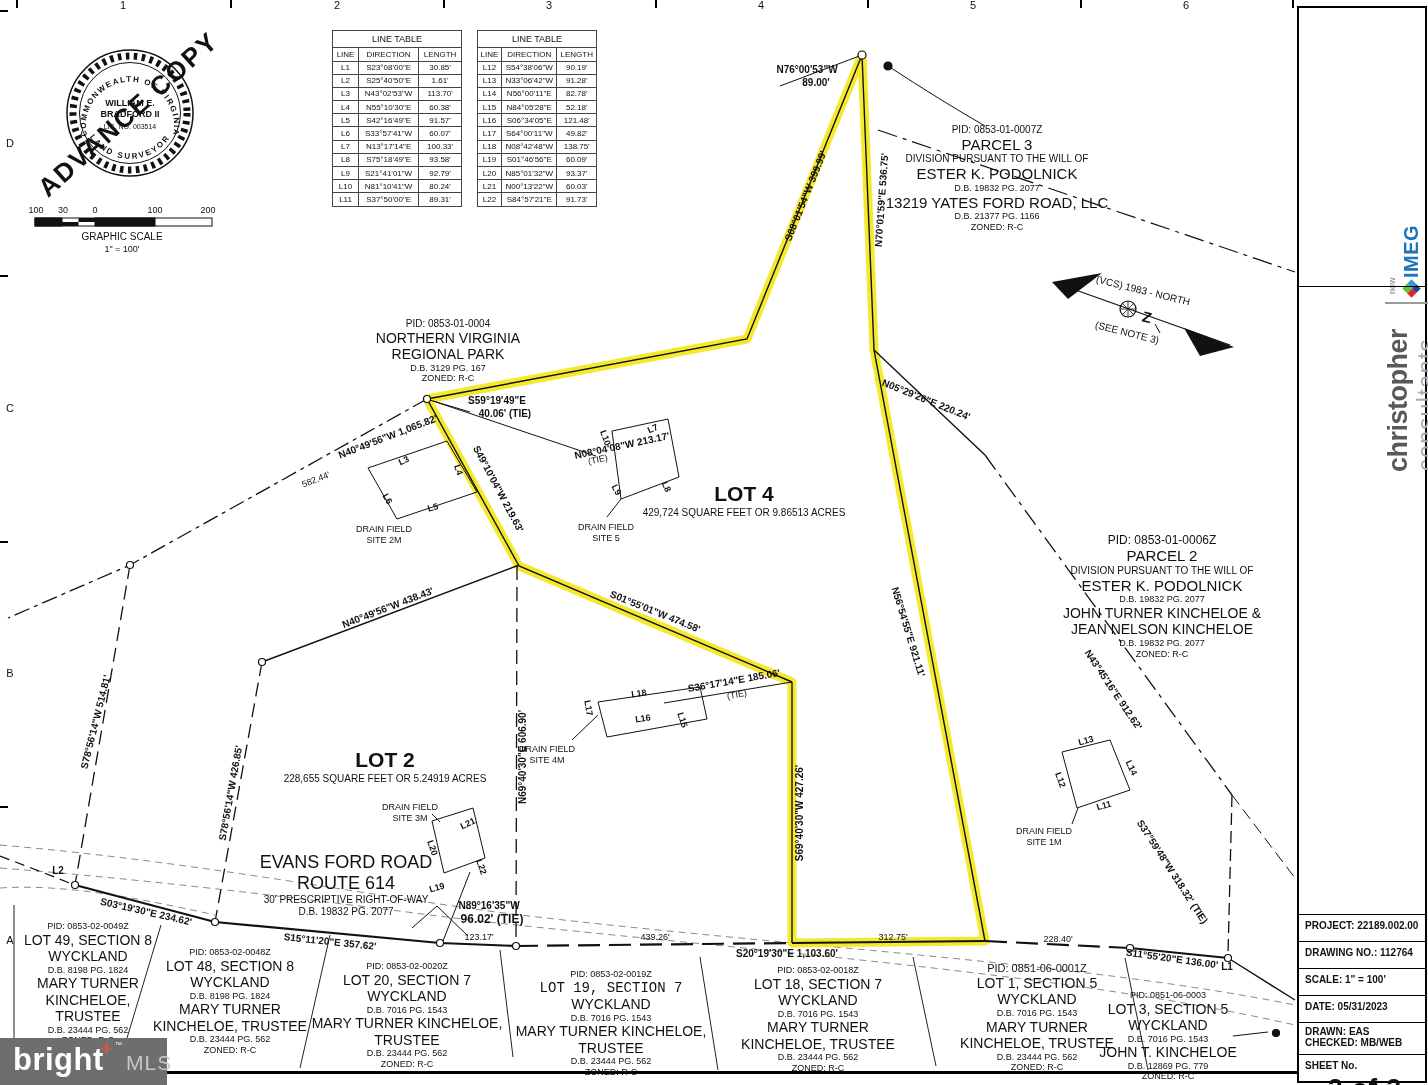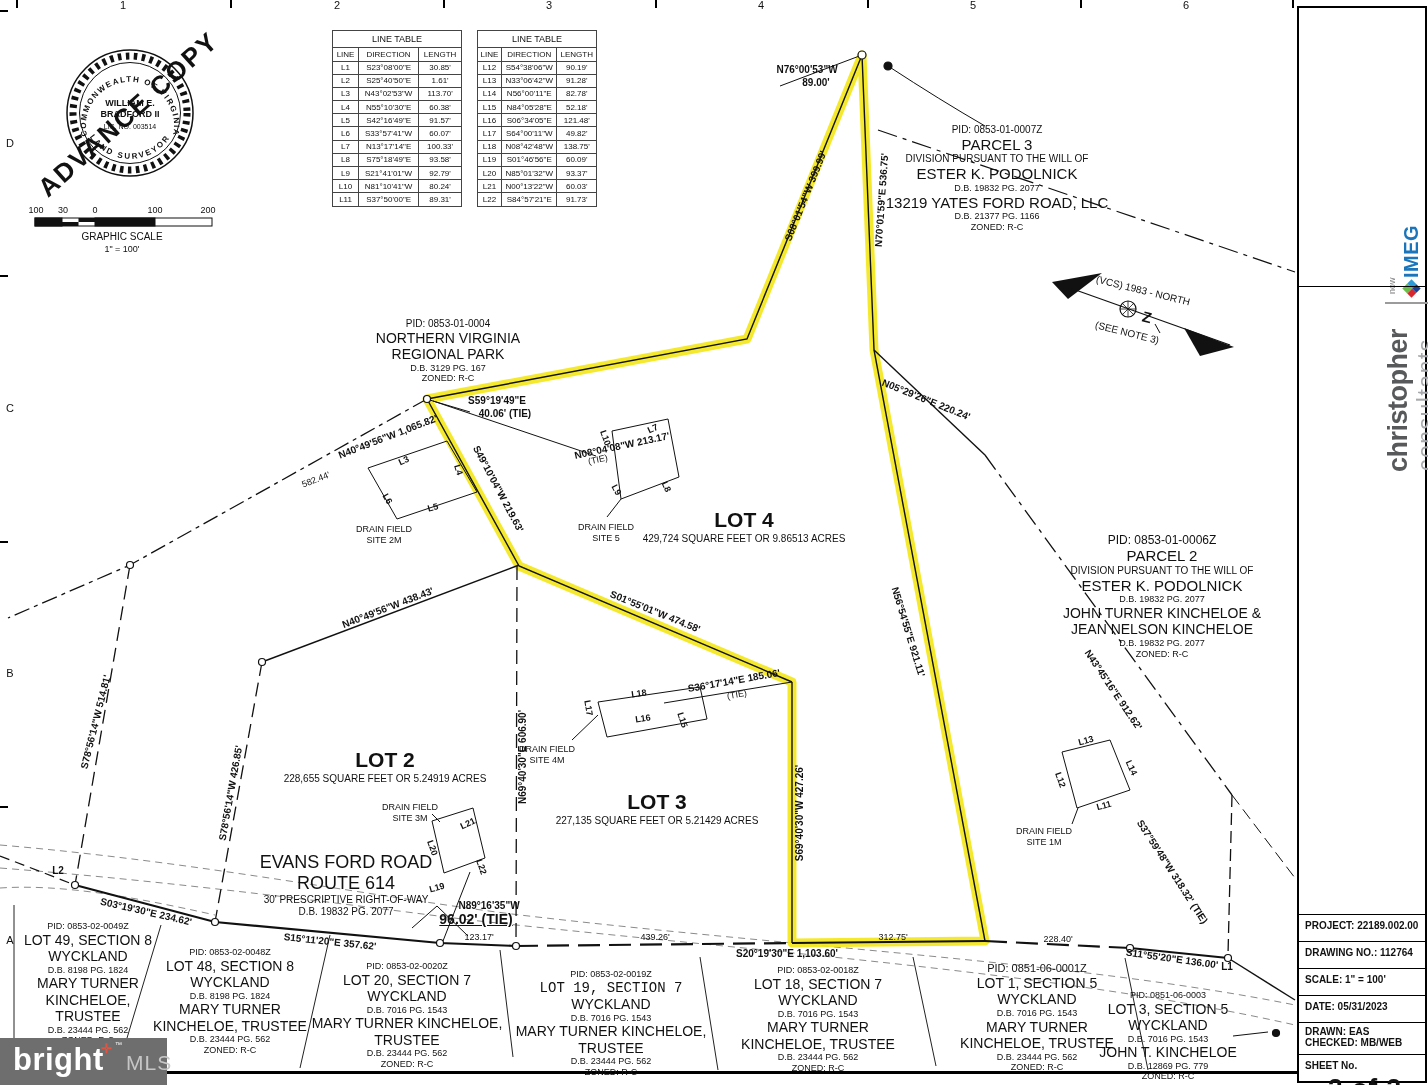--- a/index.html
+++ b/index.html
@@ -190,21 +190,21 @@
     <div class="lbl b" style="left: 330px; top: 942px; font-size: 10px; transform: translate(-50%, -50%) rotate(6deg);">S15°11'20"E  357.62'</div>
     <div class="lbl" style="left: 479px; top: 937px; font-size: 9px; transform: translate(-50%, -50%) rotate(0deg);">123.17'</div>
     <div class="lbl" style="left: 655px; top: 937px; font-size: 9px; transform: translate(-50%, -50%) rotate(0deg);">439.26'</div>
     <div class="lbl" style="left: 893px; top: 937px; font-size: 9px; transform: translate(-50%, -50%) rotate(0deg);">312.75'</div>
     <div class="lbl" style="left: 1058px; top: 939px; font-size: 9px; transform: translate(-50%, -50%) rotate(0deg);">228.40'</div>
     <div class="lbl b" style="left: 787px; top: 954px; font-size: 10px; transform: translate(-50%, -50%) rotate(0deg);">S20°19'30"E  1,103.60'</div>
     <div class="lbl b" style="left: 1172px; top: 959px; font-size: 10px; transform: translate(-50%, -50%) rotate(8deg);">S11°55'20"E  136.00'</div>
     <div class="lbl b" style="left: 1227px; top: 967px; font-size: 10px; transform: translate(-50%, -50%) rotate(0deg);">L1</div>
     <div class="lbl b" style="left: 58px; top: 871px; font-size: 10px; transform: translate(-50%, -50%) rotate(0deg);">L2</div>
     <div class="lbl b" style="left: 489px; top: 906px; font-size: 10px; transform: translate(-50%, -50%) rotate(0deg);">N89°16'35"W</div>
-    <div class="lbl b" style="left: 476px; top: 919px; font-size: 14px; transform: translate(-50%, -50%) rotate(0deg); text-decoration: underline;">96.02'  (TIE)</div>
+    <div class="lbl b" style="left: 492px; top: 919px; font-size: 12px; transform: translate(-50%, -50%) rotate(0deg);">96.02'  (TIE)</div>
     <div class="lbl b" style="left: 404px; top: 461px; font-size: 9px; transform: translate(-50%, -50%) rotate(-25deg);">L3</div>
     <div class="lbl b" style="left: 458px; top: 470px; font-size: 9px; transform: translate(-50%, -50%) rotate(72deg);">L4</div>
     <div class="lbl b" style="left: 433px; top: 508px; font-size: 9px; transform: translate(-50%, -50%) rotate(-15deg);">L5</div>
     <div class="lbl b" style="left: 387px; top: 499px; font-size: 9px; transform: translate(-50%, -50%) rotate(60deg);">L6</div>
     <div class="lbl b" style="left: 653px; top: 429px; font-size: 9px; transform: translate(-50%, -50%) rotate(-25deg);">L7</div>
     <div class="lbl b" style="left: 666px; top: 487px; font-size: 9px; transform: translate(-50%, -50%) rotate(65deg);">L8</div>
     <div class="lbl b" style="left: 616px; top: 490px; font-size: 9px; transform: translate(-50%, -50%) rotate(62deg);">L9</div>
     <div class="lbl b" style="left: 605px; top: 438px; font-size: 9px; transform: translate(-50%, -50%) rotate(70deg);">L10</div>
     <div class="lbl b" style="left: 682px; top: 720px; font-size: 9px; transform: translate(-50%, -50%) rotate(72deg);">L15</div>
     <div class="lbl b" style="left: 643px; top: 719px; font-size: 9px; transform: translate(-50%, -50%) rotate(-8deg);">L16</div>
@@ -257,25 +257,21 @@
       <div style="font-size: 9px;">D.B. 19832  PG. 2077</div>
       <div style="font-size: 14px;">JOHN TURNER KINCHELOE &amp;</div>
       <div style="font-size: 14px;">JEAN NELSON KINCHELOE</div>
       <div style="font-size: 9px;">D.B. 19832  PG. 2077</div>
       <div style="font-size: 9px;">ZONED: R-C</div>
     </div>
     <div class="blk" style="left: 385px; top: 748px;">
       <div style="font-size: 21px; font-weight: 700;">LOT 2</div>
       <div style="font-size: 10px;">228,655 SQUARE FEET OR 5.24919 ACRES</div>
     </div>
-    <div class="blk" style="left: 657px; top: 790px;">
-      <div style="font-size: 21px; font-weight: 700;">LOT 3</div>
-      <div style="font-size: 10px;">227,135 SQUARE FEET OR 5.21429 ACRES</div>
-    </div>
-    <div class="blk" style="left: 744px; top: 508px;">
+    <div class="blk" style="left: 744px; top: 482px;">
       <div style="font-size: 21px; font-weight: 700;">LOT 4</div>
       <div style="font-size: 10px;">429,724 SQUARE FEET OR 9.86513 ACRES</div>
     </div>
     <div class="blk" style="left: 384px; top: 524px;">
       <div style="font-size: 9px;">DRAIN FIELD</div>
       <div style="font-size: 9px;">SITE 2M</div>
     </div>
     <div class="blk" style="left: 606px; top: 522px;">
       <div style="font-size: 9px;">DRAIN FIELD</div>
       <div style="font-size: 9px;">SITE 5</div>

